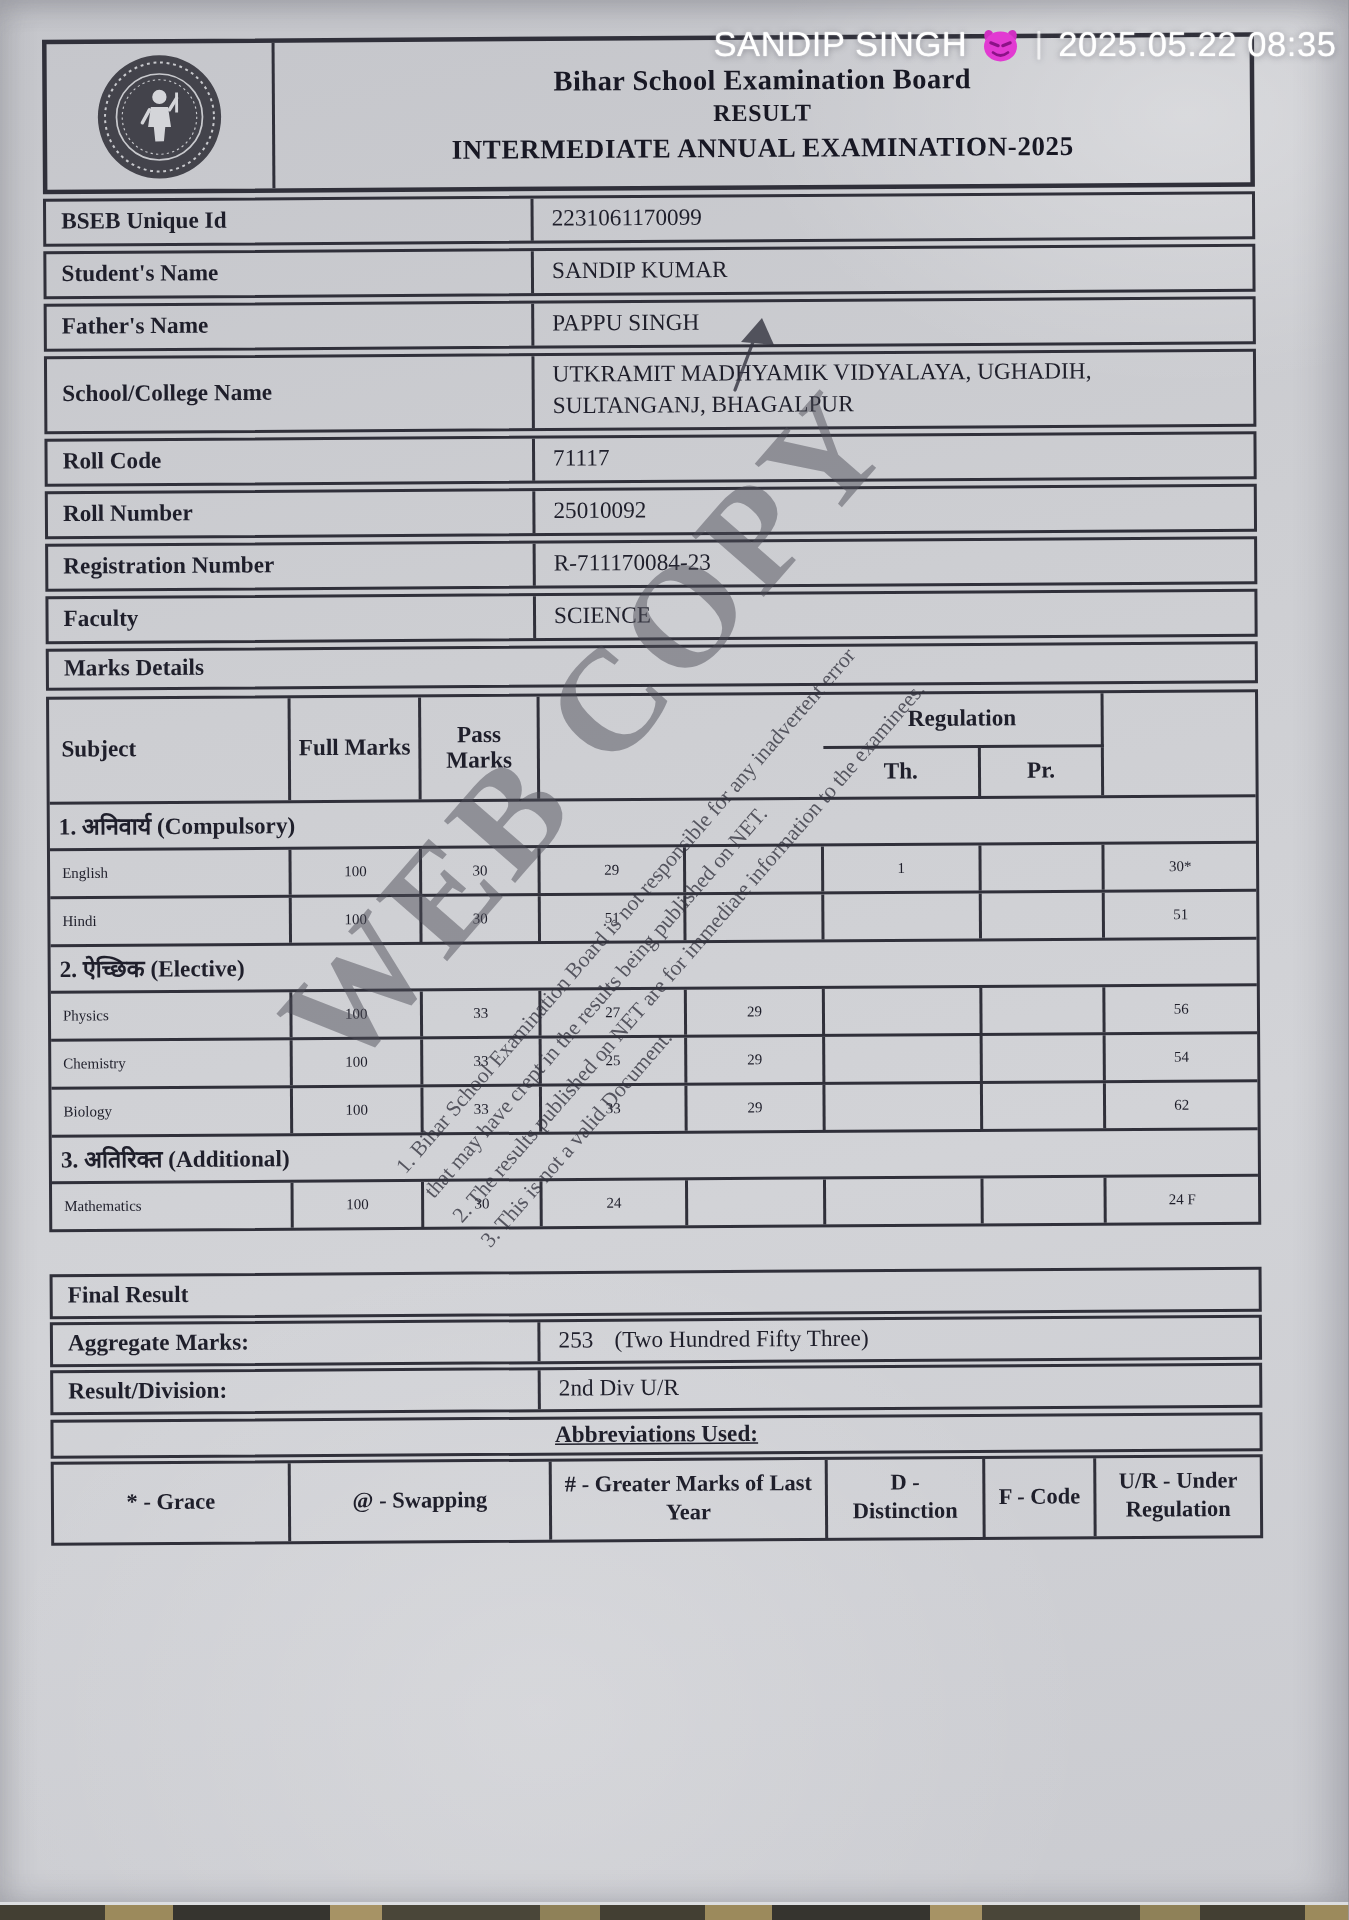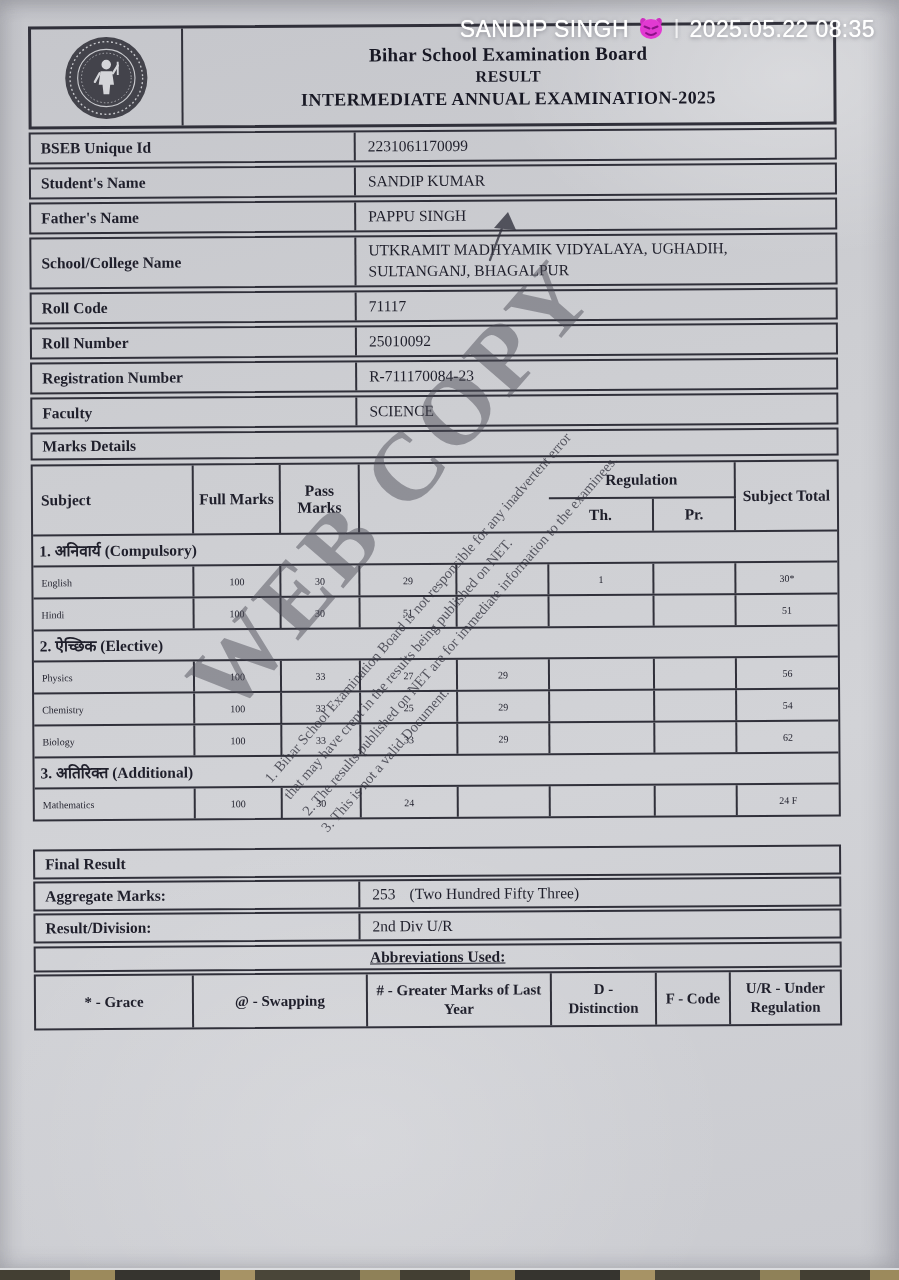--- a/index.html
+++ b/index.html
@@ -79,21 +79,21 @@
              color:rgba(76,76,86,.48);white-space:nowrap;pointer-events:none;
              font-family:"Liberation Serif",serif;}
   .disclaimer{position:absolute;left:185px;top:512px;width:645px;transform:rotate(-49deg);
               font-size:14.5px;line-height:25px;color:rgba(50,50,62,.78);pointer-events:none;
               font-family:"Liberation Serif",serif;}
   
   .arrowmark{position:absolute;left:486px;top:210px;opacity:.8;}
   .bottomstrip{position:absolute;left:0;top:1268px;width:899px;height:12px;border-top:2px solid #dcdde0;
     background:repeating-linear-gradient(90deg,#433f33 0 70px,#9c8a5c 70px 115px,#36342f 115px 220px,
                #a79365 220px 255px,#4a4639 255px 360px,#8f8158 360px 400px);}
-  .overlay{position:absolute;top:16px;right:24px;display:flex;gap:9px;
+  .overlay{position:absolute;top:16px;right:8px;display:flex;align-items:center;gap:9px;
            font-family:"Liberation Sans",sans-serif;color:#ffffff;font-size:23px;
            text-shadow:0 0 1px #fff,0 1px 4px rgba(70,70,82,.55);letter-spacing:.4px;}
   .overlay .sep{opacity:.7;font-size:20px;margin:0 1px;}
 </style>
 </head>
 <body>
 
 <div class="shot">
   <div class="paper">
 
@@ -156,21 +156,20 @@
       <div class="mdrow">Marks Details</div>
 
       <div class="marks">
         <div class="mgrid mhead">
           <div class="hc h-sub">Subject</div>
           <div class="hc h-full">Full Marks</div>
           <div class="hc h-pass">Pass Marks</div>
           <div class="hc h-reg">Regulation</div>
           <div class="hc h-th">Th.</div>
           <div class="hc h-pr">Pr.</div>
-          <div class="hc h-total">Subject Total</div>
         </div>
 
         <div class="msec">1. अनिवार्य (Compulsory)</div>
         <div class="mgrid mrow">
           <div class="c sub">English</div>
           <div class="c">100</div>
           <div class="c">30</div>
           <div class="c">29</div>
           <div class="c"></div>
           <div class="c">1</div>

